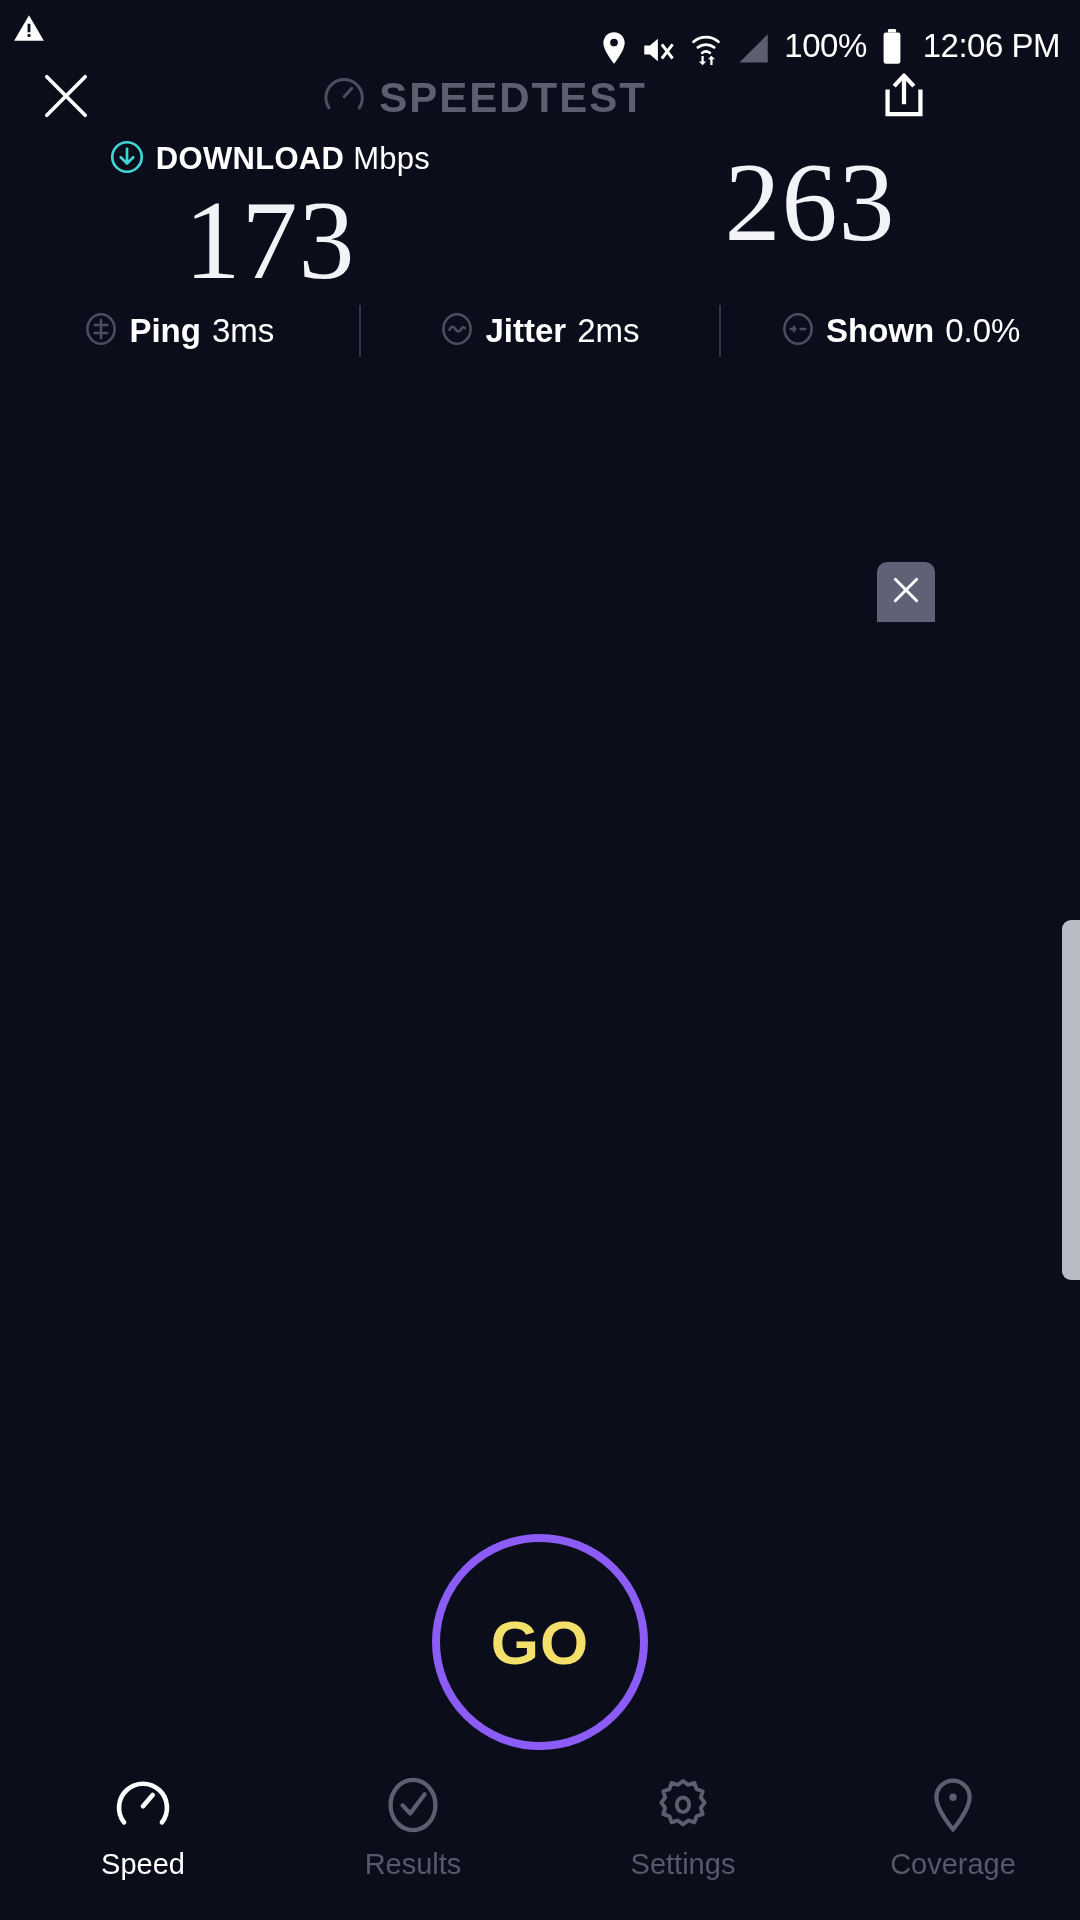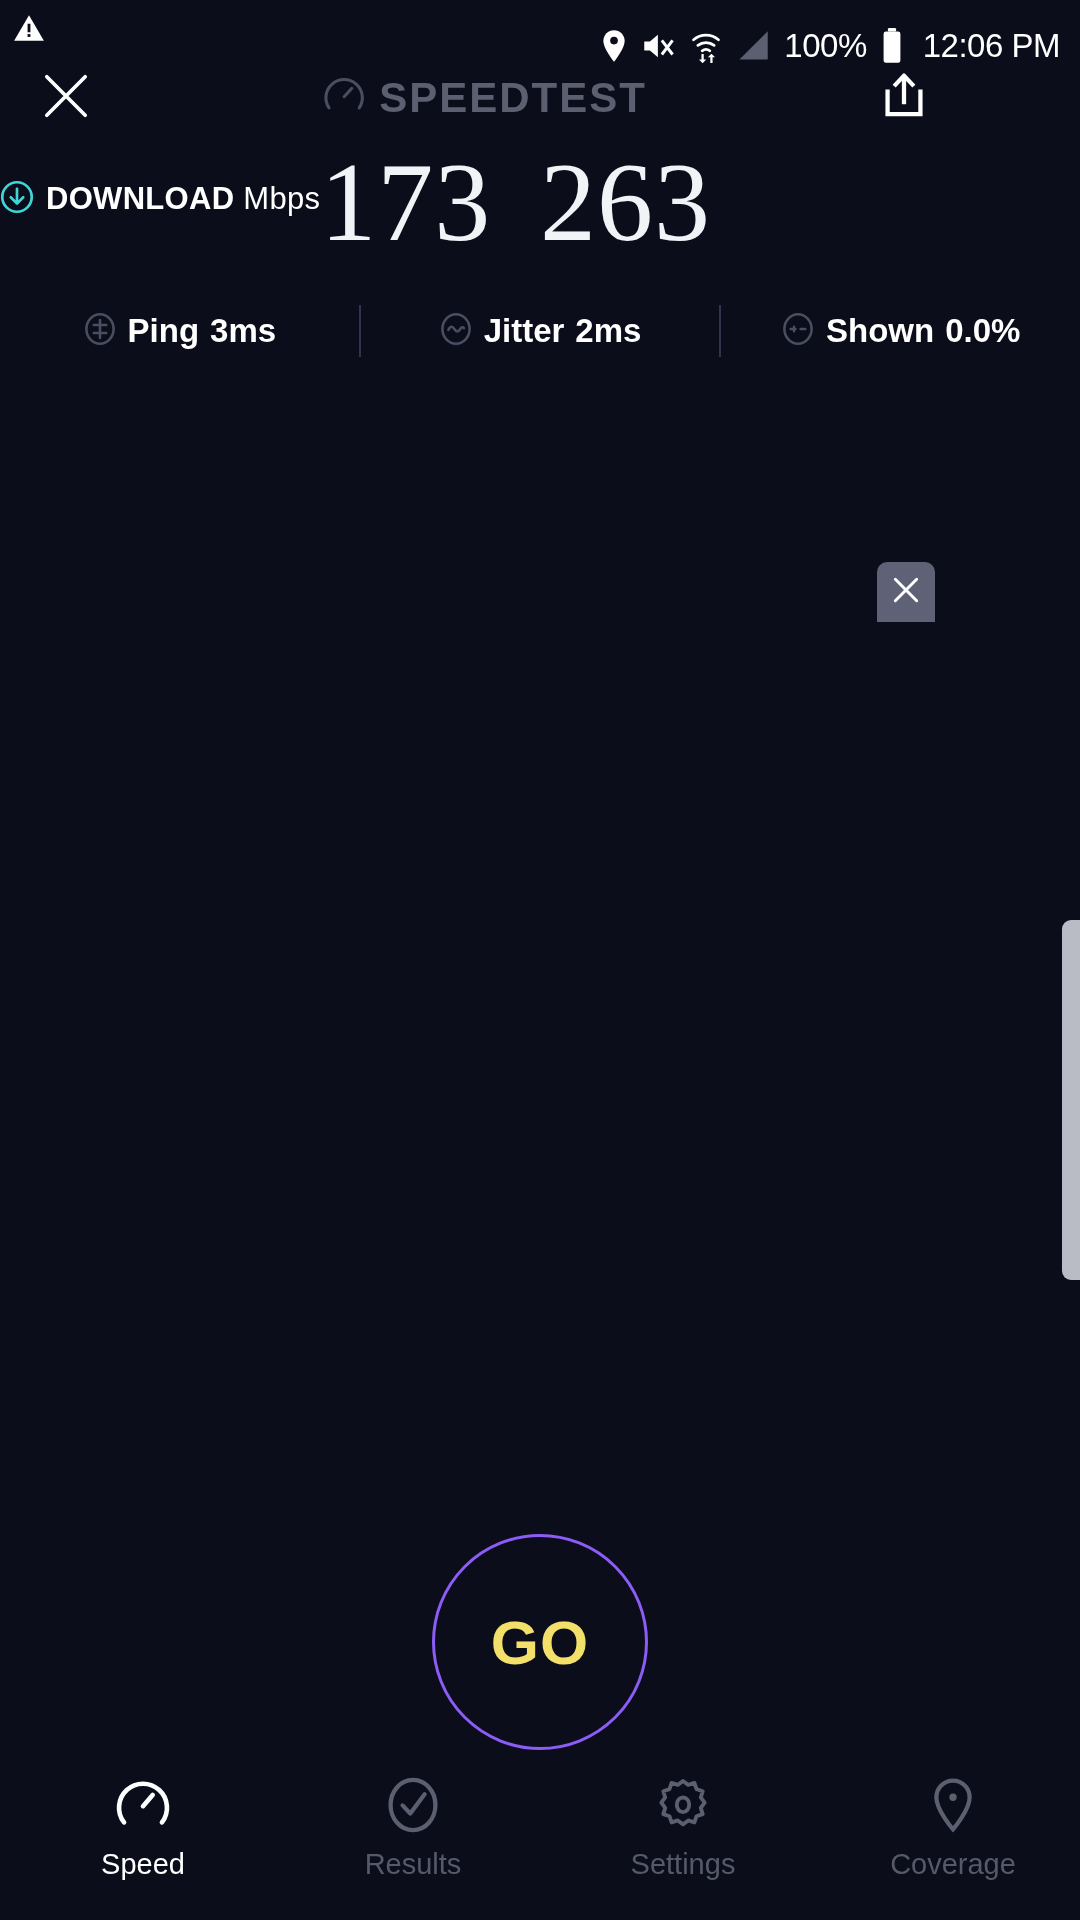--- a/index.html
+++ b/index.html
@@ -7,67 +7,67 @@
     width:1080px; height:1920px;
     background:#0b0d1a;
     font-family:"Liberation Sans", sans-serif;
     overflow:hidden;
   }
   #screen { position:relative; width:1080px; height:1920px; background:#0b0d1a; }
 
   
   .statusbar { position:absolute; top:0; left:0; width:1080px; height:55px; display:flex; align-items:center; }
   .sb-left { margin-left:12px; display:flex; align-items:center; }
-  .sb-right { margin-left:auto; margin-right:20px; display:flex; align-items:center; gap:14px;margin-top:36px; }
+  .sb-right { margin-left:auto; margin-right:20px; display:flex; align-items:flex-end; gap:14px;margin-top:36px; }
   .sb-right svg, .sb-left svg { display:block; }
   .sb-pct { color:#ffffff; font-size:33px; letter-spacing:-0.5px; font-family:"Liberation Sans", sans-serif; }
   .sb-time { color:#ffffff; font-size:33px; letter-spacing:-0.5px; margin-left:6px; }
 
   
   .header { position:absolute; top:58px; left:0; width:970px; height:80px; display:flex; align-items:center; }
   .hdr-close { position:absolute; left:36px; top:50%; transform:translateY(-50%); width:60px; height:60px;
                display:flex; align-items:center; justify-content:center; cursor:pointer; }
   .hdr-title-wrap { position:absolute; left:50%; top:50%; transform:translate(-50%,-50%); display:flex; align-items:center; gap:14px; }
   .hdr-title { color:#5b5f70; font-size:42px; letter-spacing:2px; font-weight:bold; }
   .hdr-share { position:absolute; right:36px; top:50%; transform:translateY(-50%); width:60px; height:60px;
                display:flex; align-items:center; justify-content:center; cursor:pointer; }
 
   
   .results { position:absolute; top:140px; left:0; width:1080px; }
   .dl-ul-row { display:flex; width:1080px; }
-  .metric-col { width:50%; display:flex; flex-direction:row; align-items:center; }
+  .metric-col { width:50%; display:flex; flex-direction:column; align-items:center; }
   .metric-head { display:flex; align-items:center; gap:12px; }
   .metric-label { color:#ffffff; font-size:31px; font-weight:bold; letter-spacing:0.3px; }
   .metric-label .unit { font-weight:normal; }
   .metric-value { color:#f2f3f7; font-size:112px; font-weight:300; line-height:1.0; margin-top:6px;
                   font-family:Liberation Serif, serif; letter-spacing:1px; }
 
   
   .pjl { position:absolute; top:305px; left:0; width:1080px; display:flex; align-items:center; }
   .pjl-item { flex:1; display:flex; align-items:flex-end; justify-content:center; gap:11px; }
   .pjl-name { color:#ffffff; font-size:33px; font-weight:bold; }
-  .pjl-val  { color:#ffffff; font-size:33px; font-weight:bold; }
+  .pjl-val  { color:#ffffff; font-size:33px; font-weight:normal; }
   .pjl-sep  { width:2px; height:52px; background:#31344a; }
 
   
   .ad-close { position:absolute; left:877px; top:562px; width:58px; height:60px;
               background:#5f6277; border-radius:10px 10px 0 0; display:flex; align-items:center;
               justify-content:center; cursor:pointer; }
   .ad-box { position:absolute; left:146px; top:612px; width:789px; height:658px;
             background:#000a57; border:2px solid #9c937c; display:flex; align-items:center;
             justify-content:center; cursor:pointer; }
   .ad-text { color:#ffffff; font-size:40px; line-height:1.33; text-align:center; padding:0 6px; }
 
   
   .scrollbar { position:absolute; right:0px; top:920px; width:18px; height:360px;
                background:#b9bcc4; border-radius:9px 0 0 9px; cursor:pointer; }
 
   
   .go-btn { position:absolute; left:50%; top:1534px; transform:translateX(-50%);
-            width:216px; height:216px; border-radius:50%; border:3px solid #8b5cf6;
+            width:216px; height:216px; border-radius:50%; border:8px solid #8b5cf6;
             display:flex; align-items:center; justify-content:center; cursor:pointer; background:transparent; }
   .go-label { color:#f2e06a; font-size:62px; font-weight:bold; letter-spacing:1px; }
 
   
   .bottomnav { position:absolute; left:8px; bottom:0; width:1080px; height:160px; display:flex; }
   .nav-item { flex:1; display:flex; flex-direction:column; align-items:center; justify-content:flex-start;
               padding-top:14px; cursor:pointer; }
   .nav-icon { height:62px; display:flex; align-items:center; justify-content:center; }
   .nav-label { margin-top:12px; font-size:29px; }
   .nav-item.active .nav-label { color:#ffffff; }

